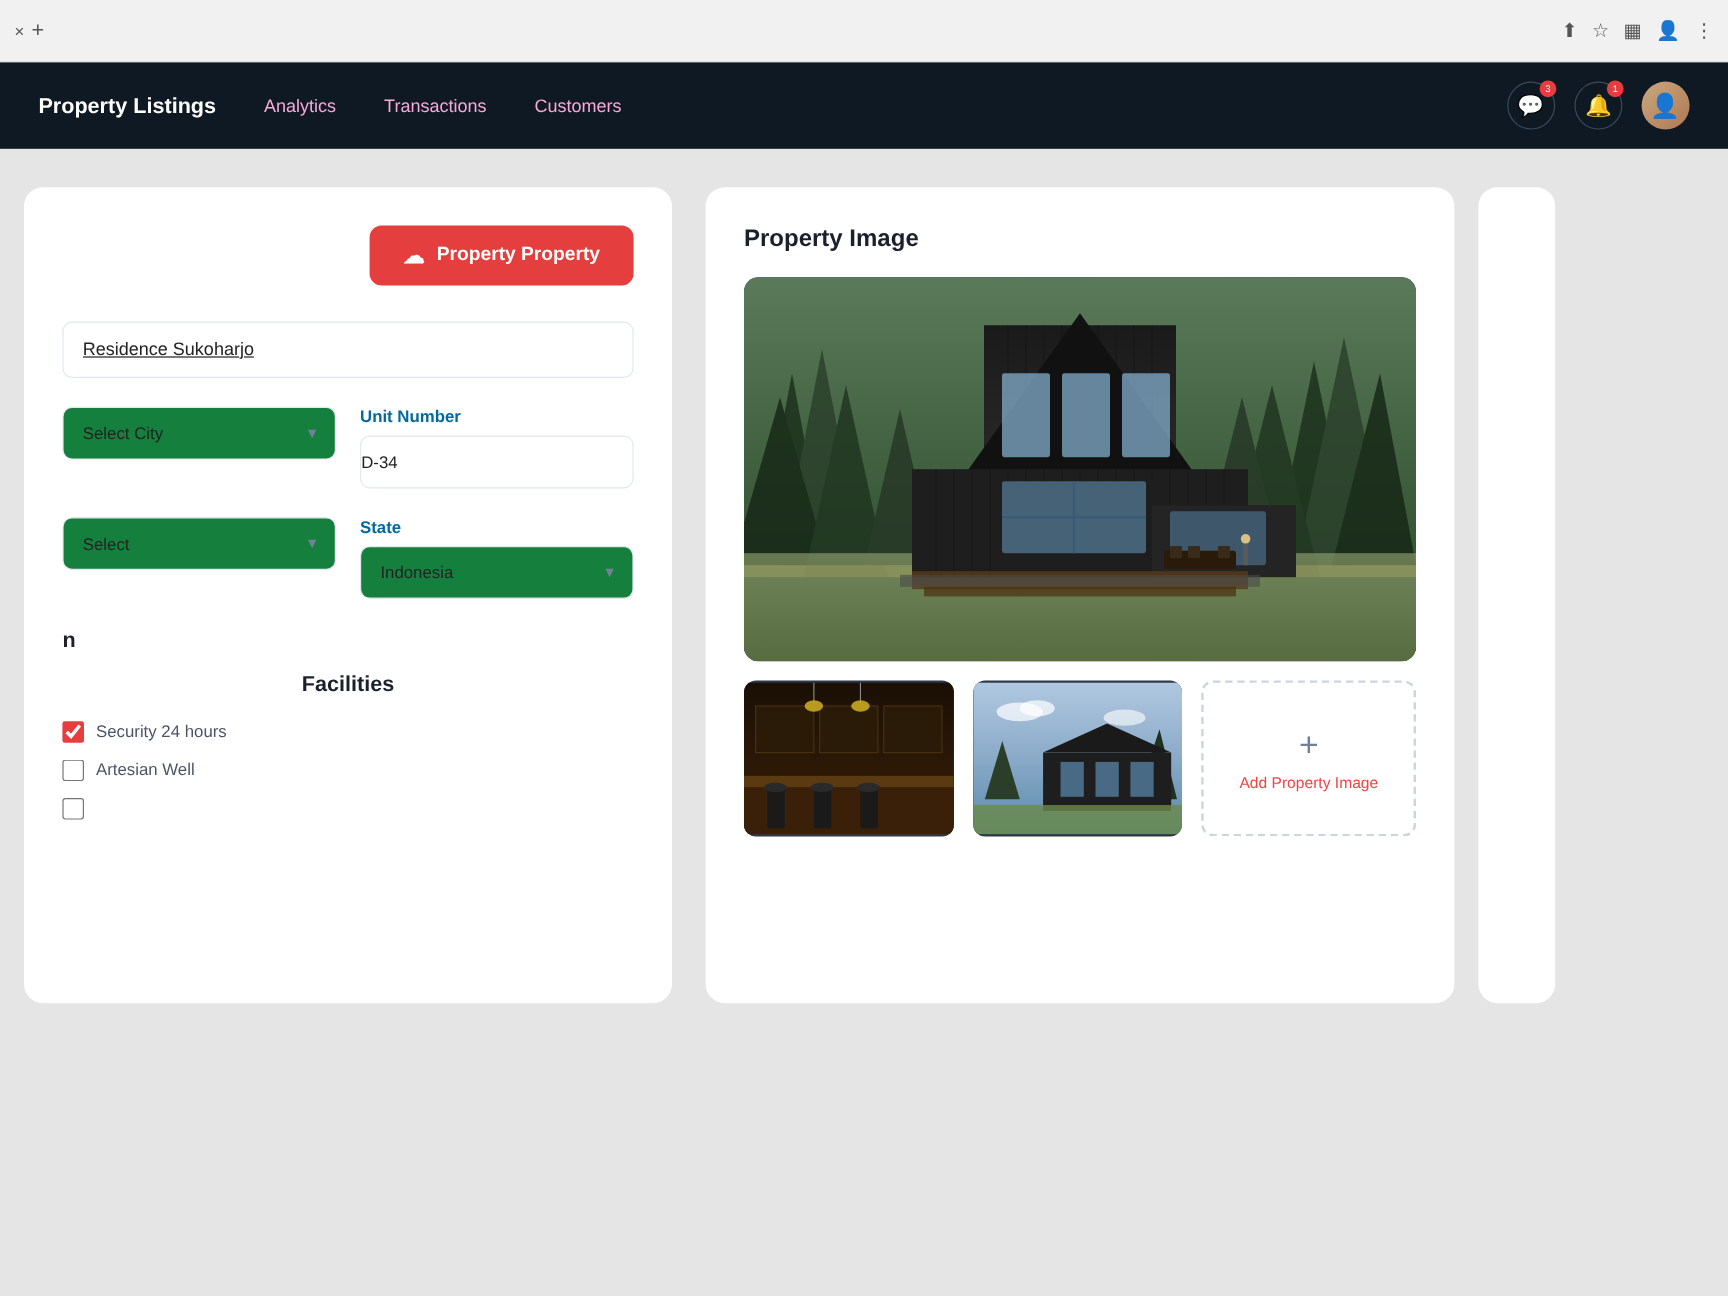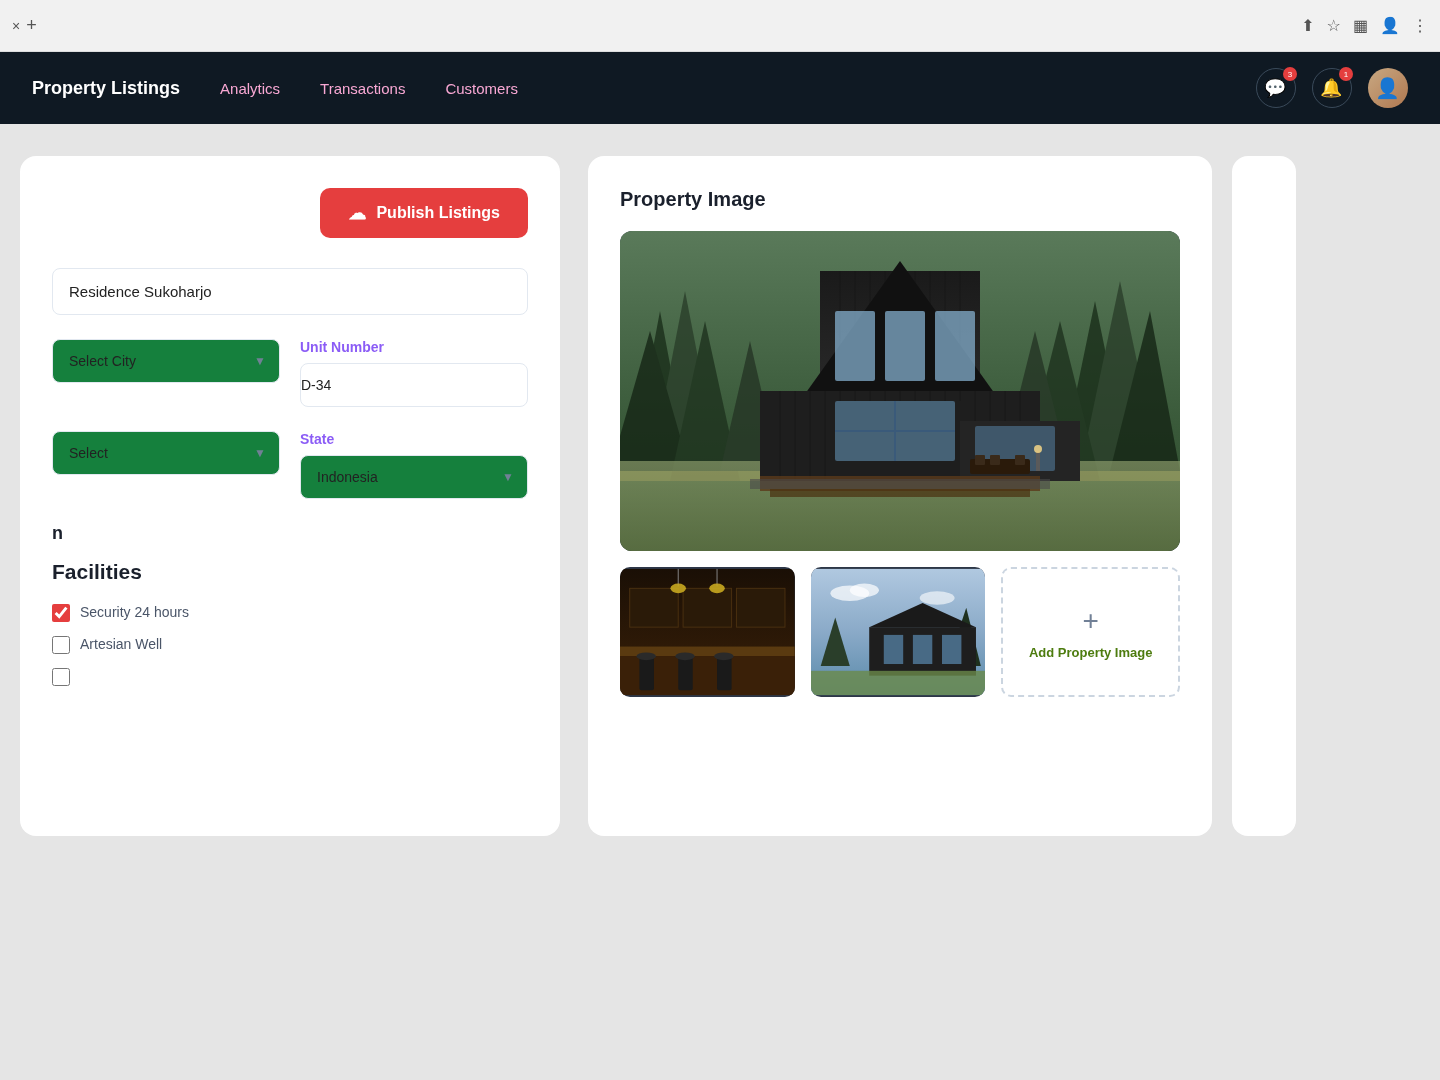--- a/index.html
+++ b/index.html
@@ -164,37 +164,38 @@
 
     .property-name-input {
       width: 100%;
       border: 1.5px solid #e2e8f0;
       border-radius: 8px;
       padding: 14px 16px;
       font-size: 15px;
       color: #222;
       outline: none;
       margin-bottom: 24px;
+      text-decoration: underline;
     }
 
     .form-row {
       display: grid;
       grid-template-columns: 1fr 1fr;
       gap: 20px;
       margin-bottom: 24px;
     }
     .form-group {
       display: flex;
       flex-direction: column;
       gap: 8px;
     }
     .form-label {
       font-size: 14px;
       font-weight: 600;
-      color: #8b5cf6;
+      color: #0369a1;
     }
     .form-input {
       border: 1.5px solid #e2e8f0;
       border-radius: 8px;
       padding: 13px 0;
       font-size: 14px;
       color: #222;
       outline: none;
       width: 100%;
     }
@@ -217,24 +218,25 @@
       position: absolute;
       right: 14px;
       top: 50%;
       transform: translateY(-50%);
       pointer-events: none;
       color: #718096;
       font-size: 12px;
     }
 
     .section-title {
-      font-size: 21px;
+      font-size: 18px;
       font-weight: 700;
       color: #1a202c;
       margin-bottom: 20px;
+      text-align: center;
     }
 
     .facilities-section {
       margin-top: 8px;
     }
     .checkbox-list {
       display: flex;
       flex-direction: column;
       gap: 14px;
     }
@@ -307,22 +309,22 @@
       gap: 8px;
       cursor: pointer;
       color: #718096;
     }
     .add-image-plus {
       font-size: 28px;
       color: #718096;
     }
     .add-image-label {
       font-size: 13px;
-      font-weight: 700;
-      color: #4d7c0f;
+      font-weight: 400;
+      color: #ef4444;
       text-align: center;
     }
 
     
     .house-scene {
       width: 100%;
       height: 100%;
     }
 
     .bottom-card {
@@ -369,21 +371,21 @@
       <span>👤</span>
     </div>
   </div>
 </nav>
 
 <div class="main-content">
 
   <div class="left-panel">
     <button class="publish-btn">
       <span class="publish-icon">☁</span>
-      <span>Publish Listings</span>
+      <span>Property Property</span>
     </button>
 
     <div class="form-section">
       <input class="property-name-input" type="text" placeholder="Residence Sukoharjo" value="Residence Sukoharjo" style="">
 
       <div class="form-row">
 
         <div class="form-group">
           <div class="select-wrapper">
             <select class="form-select">

